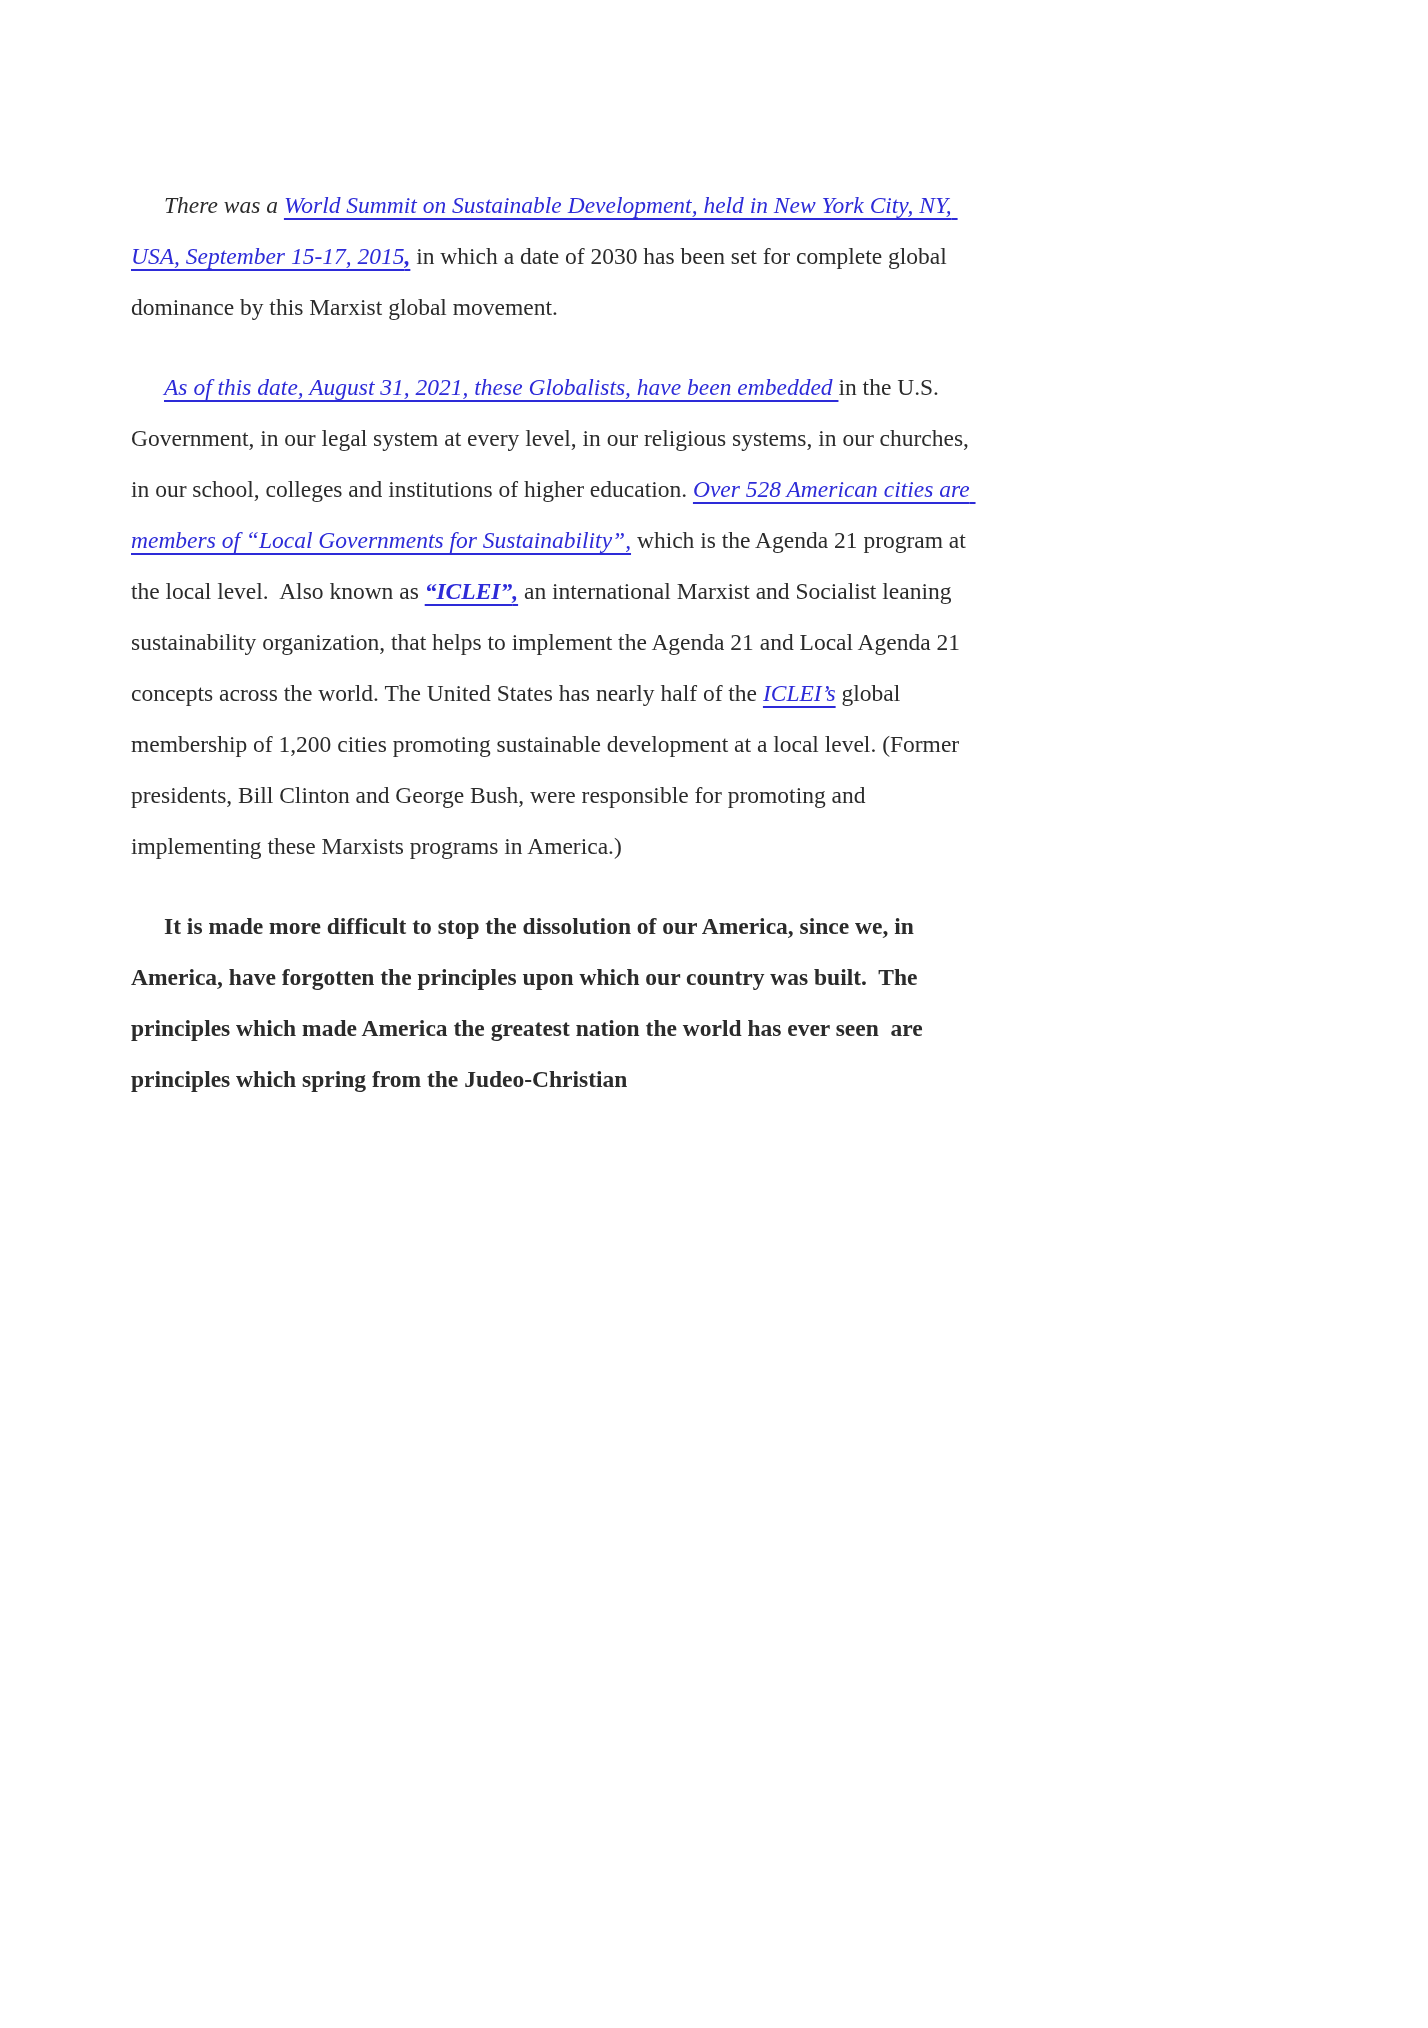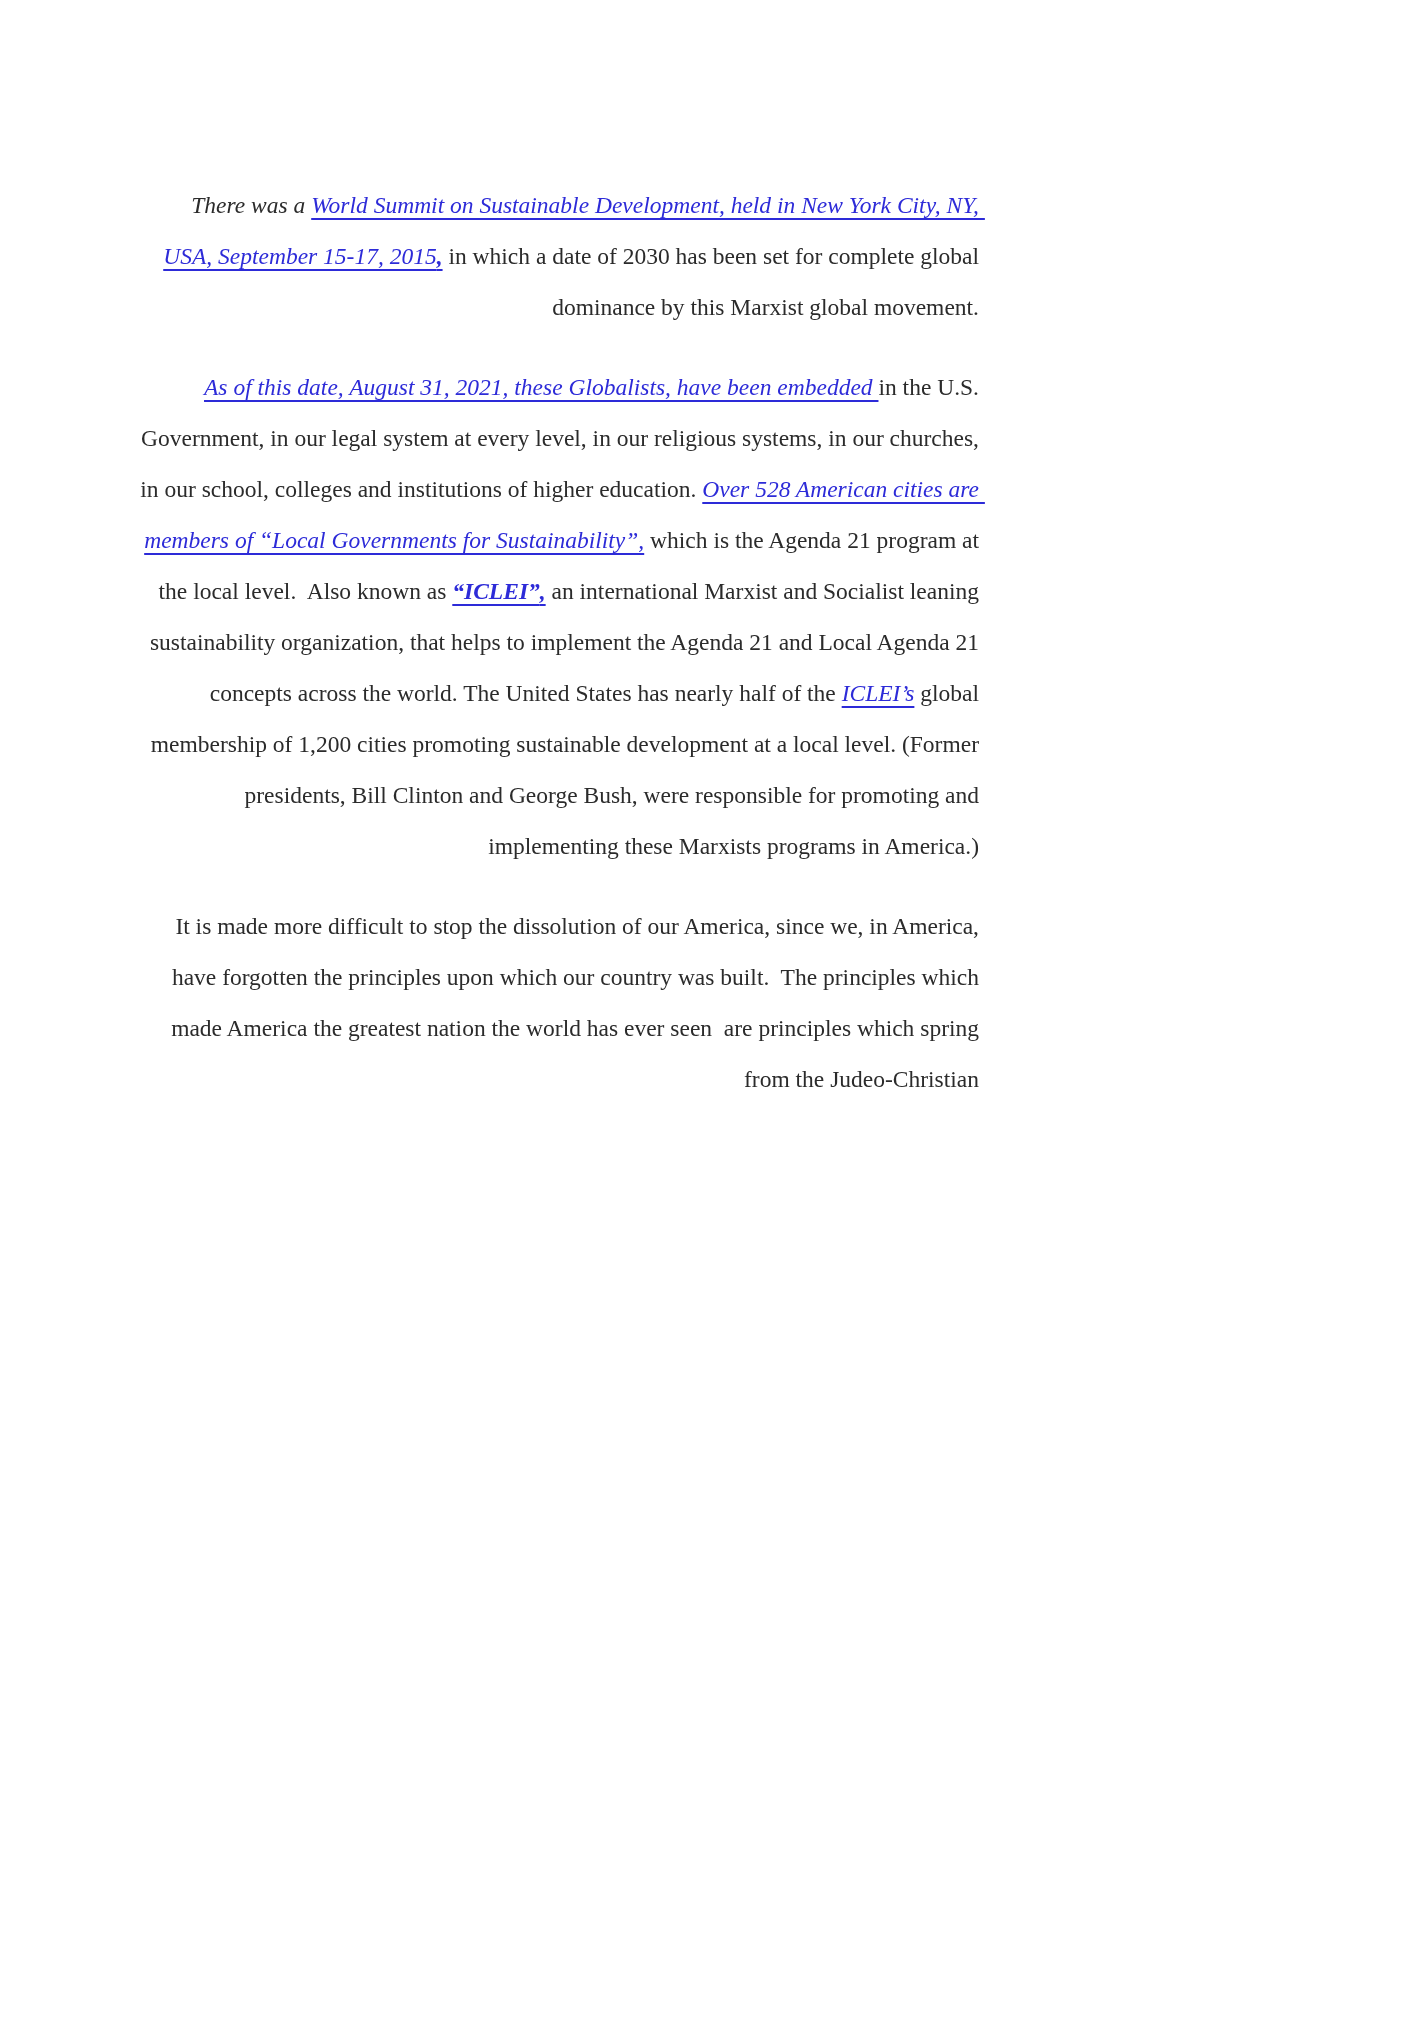--- a/index.html
+++ b/index.html
@@ -16,28 +16,28 @@
     font-family: "Liberation Serif", "DejaVu Serif", serif;
   }
   .doc {
     position: absolute;
     left: 131px;
     top: 180px;
     width: 848px;
     font-size: 23.5px;
     line-height: 51px;
     color: var(--text-color, #2b2b2b);
-    text-align: right;
+    text-align: left;
   }
   .doc p {
     margin: 0 0 29px 0;
     text-indent: 33px;
     white-space: pre-wrap;
   }
-  .doc p:last-child { margin-bottom: 0; }
+  .doc p:last-child { margin-bottom: 0; font-weight: bold; }
   .run-plain { font-style: normal; }
   .run-italic { font-style: italic; }
   a.run-link,
   a.run-link-bold {
     color: var(--link-color, #2d2bd8);
     font-style: italic;
     text-decoration: underline;
     text-decoration-thickness: 1.5px;
     text-underline-offset: 5px;
     cursor: pointer;

